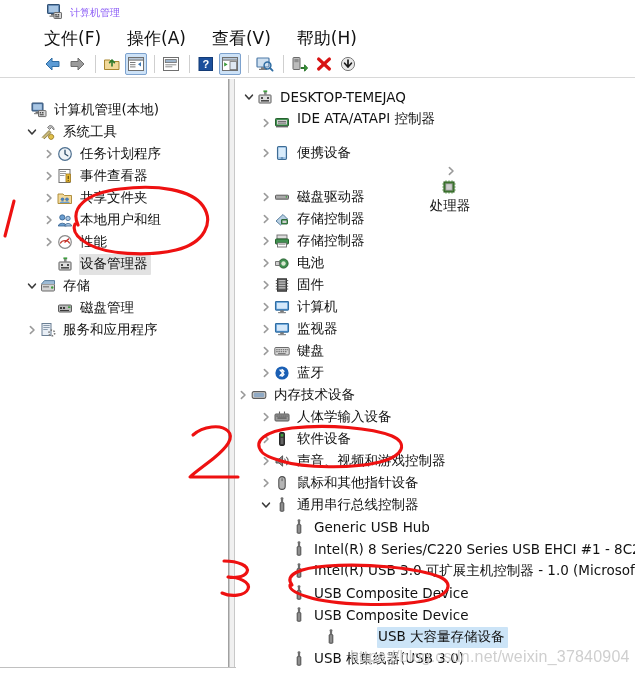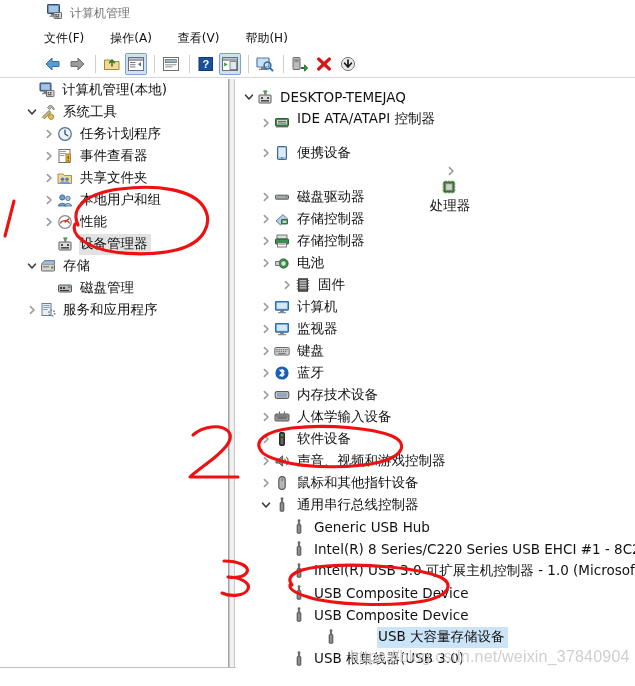--- a/index.html
+++ b/index.html
@@ -14,32 +14,32 @@
   }
   .app{position:absolute;inset:0;}
 
   
   .titlebar{
     position:absolute;left:0;top:0;width:635px;height:26px;
     background:#ffffff;
     display:flex;align-items:center;
   }
   .titlebar .tb-icon{margin-left:46px;margin-right:7px;display:block;}
-  .titlebar .tb-text{font-size:12px;color:#737373;}
+  .titlebar .tb-text{font-size:10px;color:#8b5cf6;}
 
   
   .menubar{
     position:absolute;left:0;top:26px;width:635px;height:24px;
     background:#ffffff;
     display:flex;align-items:center;
     padding-left:44px;
     box-sizing:border-box;
   }
   .menu-item{
-    font-size:12px;color:#111;
+    font-size:17px;color:#111;
     margin-right:26px;
     white-space:nowrap;
     cursor:default;
   }
 
   
   .toolbar{
     position:absolute;left:0;top:50px;width:635px;height:28px;
     background:#ffffff;
     display:flex;align-items:center;
@@ -262,21 +262,21 @@
       </svg>
     </div>
 
   </div>
   <div class="tb-line"></div>
 
   <div class="panes">
 
     <div class="pane-left">
       <div id="left-tree">
-          <div class="row" style="padding-left: 24px;">
+          <div class="row" style="padding-left: 16px; margin-top: 20px;">
             <span class="chev empty"></span>
             <span class="ico">
               <svg width="16" height="16" viewBox="0 0 16 16">
                 <rect x="1" y="1" width="11" height="8" rx="0.5" fill="#5b81ad" stroke="#2f4f72"></rect>
                 <rect x="2.2" y="2.2" width="8.6" height="5.6" fill="#a8c6e4"></rect>
                 <rect x="4.5" y="9.6" width="4" height="1.4" fill="#6d6d6d"></rect>
                 <rect x="3" y="11" width="7" height="1.2" fill="#8a8a8a"></rect>
                 <rect x="7.5" y="8.6" width="7.5" height="6" rx="0.5" fill="#dcdcdc" stroke="#6b6b6b"></rect>
                 <rect x="8.7" y="10" width="1.5" height="1.5" fill="#4a4a4a"></rect>
                 <rect x="11" y="10" width="1.5" height="1.5" fill="#4a4a4a"></rect>
@@ -568,21 +568,21 @@
             <span class="ico">
               <svg width="16" height="16" viewBox="0 0 16 16">
                 <circle cx="9.5" cy="8.5" r="4.6" fill="#3f8f4f" stroke="#27612f" stroke-width="1"></circle>
                 <circle cx="9.5" cy="8.5" r="2.2" fill="#d8e8d0"></circle>
                 <path d="M1.5 6.5 L5.4 6.5 L5.4 10.5 L1.5 10.5 Z" fill="#cfcfcf" stroke="#6a6a6a" stroke-width="0.9"></path>
                 <path d="M5.4 8.5 L7 8.5" stroke="#6a6a6a" stroke-width="1.4"></path>
               </svg>
             </span>
             <span class="lbl">电池</span>
           </div>
-          <div class="row" style="padding-left: 23px; margin-left: 21px;">
+          <div class="row" style="padding-left: 23px;">
             <span class="chev">
               <svg width="10" height="10" viewBox="0 0 10 10">
                 <path d="M3.4 1.6 L7 5 L3.4 8.4" fill="none" stroke="#9a9a9a" stroke-width="1.6" stroke-linecap="round" stroke-linejoin="round"></path>
               </svg>
             </span>
             <span class="ico">
               <svg width="16" height="16" viewBox="0 0 16 16">
                 <rect x="3.5" y="1.8" width="9" height="12.4" fill="#5a5a5a" stroke="#333"></rect>
                 <g fill="#bfbfbf">
                   <rect x="4.6" y="3" width="6.8" height="1.4"></rect>
@@ -663,21 +663,21 @@
               </svg>
             </span>
             <span class="ico">
               <svg width="16" height="16" viewBox="0 0 16 16">
                 <circle cx="8" cy="8" r="6.6" fill="#1a5fb4"></circle>
                 <path d="M6 5 L10 9.4 L8 11.2 L8 4.5 L10 6.3 L6 10.8" stroke="#ffffff" stroke-width="1.3" fill="none" stroke-linejoin="round" stroke-linecap="round"></path>
               </svg>
             </span>
             <span class="lbl">蓝牙</span>
           </div>
-          <div class="row" style="padding-left: 23px;">
+          <div class="row" style="">
             <span class="chev">
               <svg width="10" height="10" viewBox="0 0 10 10">
                 <path d="M3.4 1.6 L7 5 L3.4 8.4" fill="none" stroke="#9a9a9a" stroke-width="1.6" stroke-linecap="round" stroke-linejoin="round"></path>
               </svg>
             </span>
             <span class="ico">
               <svg width="16" height="16" viewBox="0 0 16 16">
                 <rect x="1.2" y="4.6" width="13.6" height="6.8" rx="1.6" fill="#cfcfcf" stroke="#5b5b5b" stroke-width="1.1"></rect>
                 <rect x="2.8" y="6.1" width="10.4" height="3.8" rx="1" fill="#8fa9c4"></rect>
               </svg>

